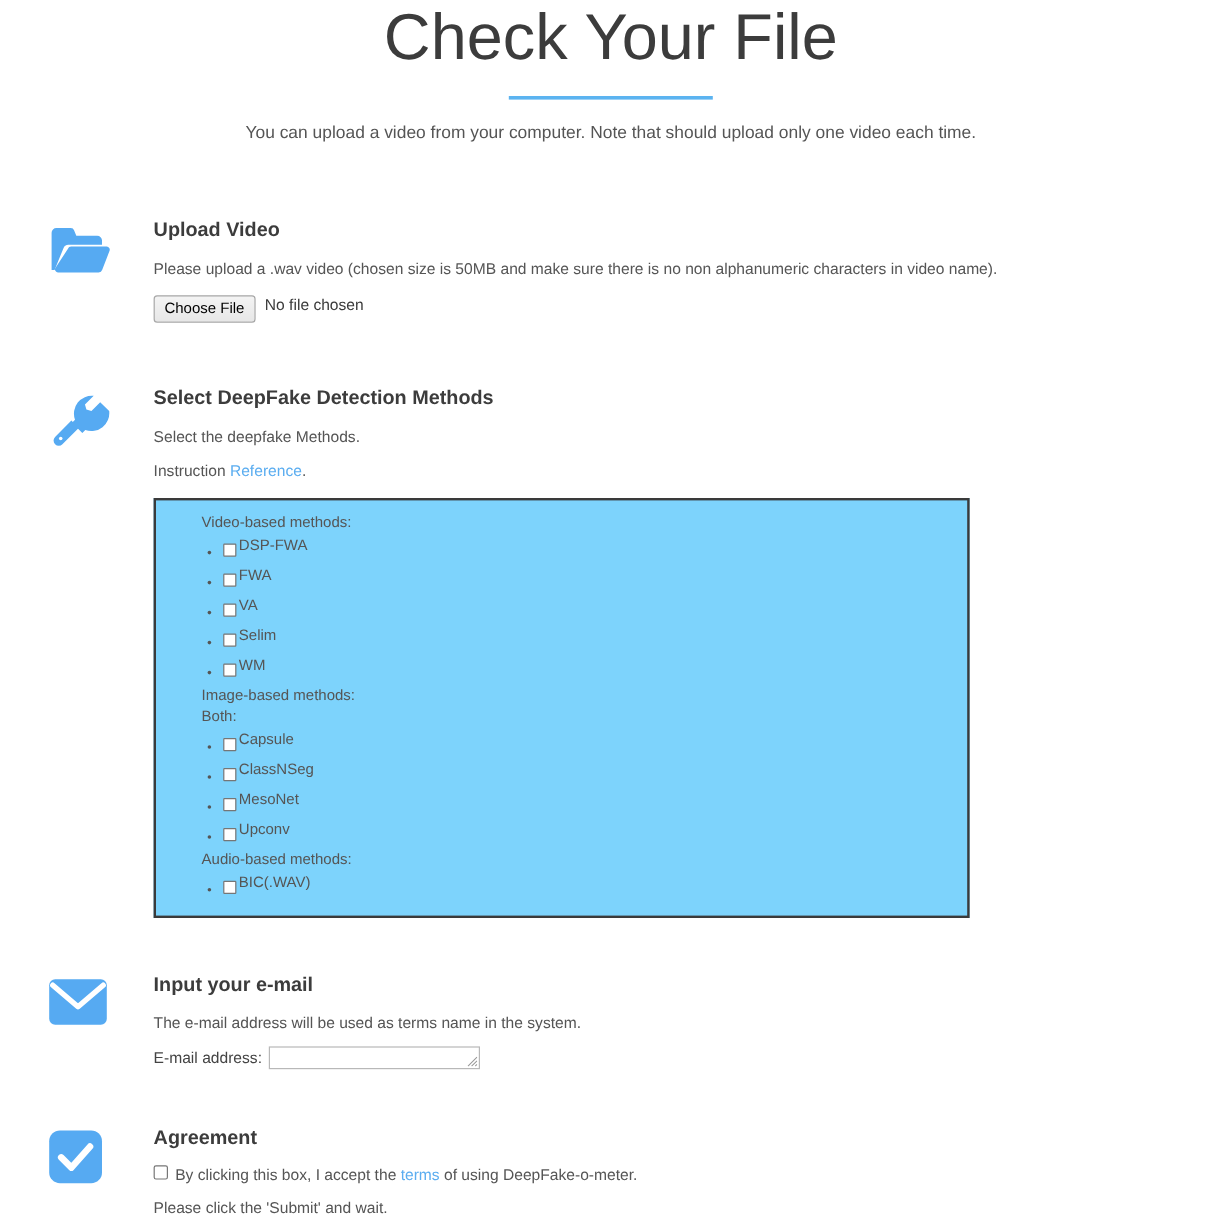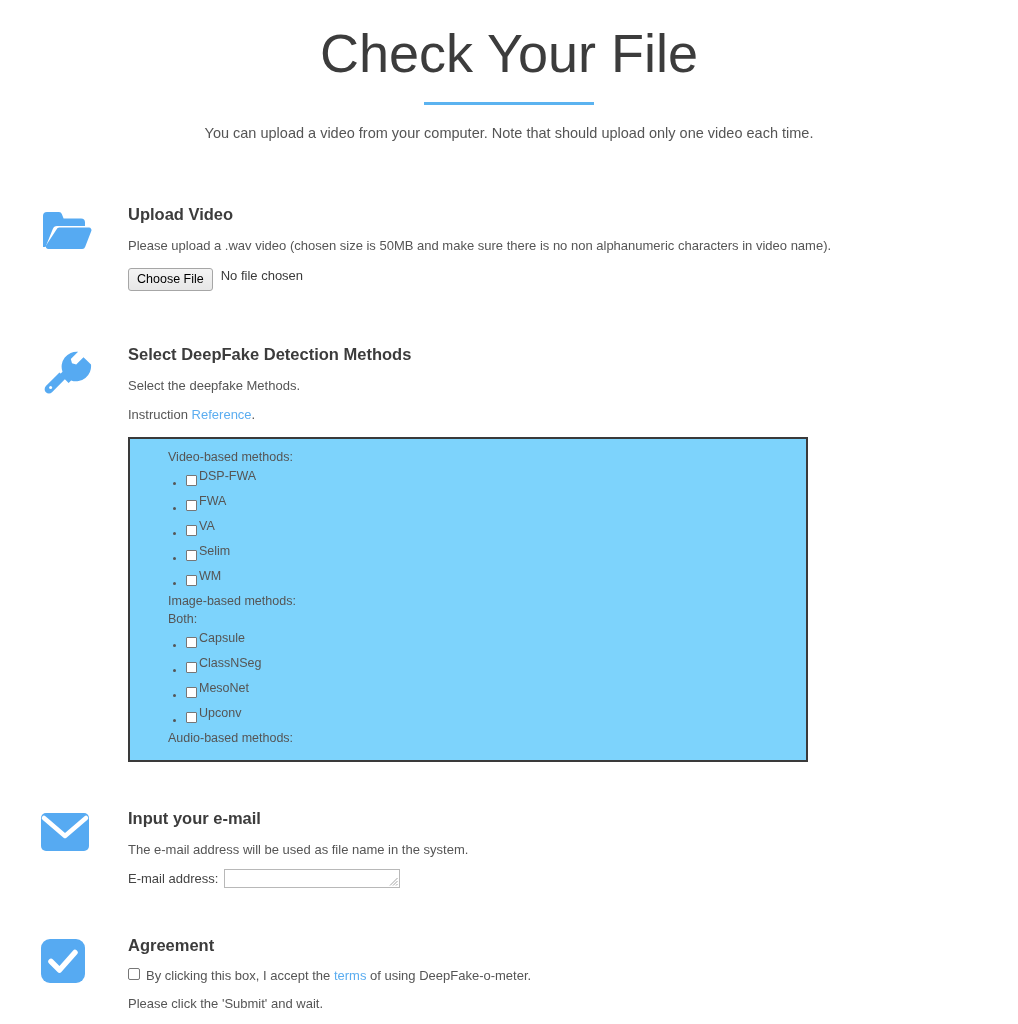--- a/index.html
+++ b/index.html
@@ -12,21 +12,21 @@
     width: 1018px;
     height: 1024px;
     font-family: "Liberation Sans", sans-serif;
     color: #444444;
     overflow: hidden;
     position: relative;
   }
 
   
   .page-header {
-    padding-top: 22px;
+    padding-top: 0;
     text-align: center;
   }
   .page-title {
     font-size: 54px;
     font-weight: 400;
     color: #3c3c3c;
     line-height: 1.15;
     margin: 0;
     letter-spacing: 0px;
   }
@@ -298,34 +298,40 @@
             <li><label class="method-item-label">
                 <span class="method-checkbox"></span>
                 <span class="method-text">MesoNet</span>
               </label></li>
             <li><label class="method-item-label">
                 <span class="method-checkbox"></span>
                 <span class="method-text">Upconv</span>
               </label></li>
           </ul>
           <div class="methods-group-label">Audio-based methods:</div>
+          <ul class="methods-list">
+            <li><label class="method-item-label">
+                <span class="method-checkbox"></span>
+                <span class="method-text">BIC(.WAV)</span>
+              </label></li>
+          </ul>
         </div>
     </div>
   </div>
 
   <div class="section" id="section-email">
     <div class="section-icon">
       <svg width="50" height="42" viewBox="0 0 50 42" aria-hidden="true">
         <rect x="1" y="2" width="48" height="38" rx="5" fill="#56aaf2"></rect>
         <path d="M4 7 L25 25 L46 7" fill="none" stroke="#ffffff" stroke-width="4.5" stroke-linecap="round" stroke-linejoin="round"></path>
       </svg>
     </div>
     <div class="section-body">
       <h2 class="section-title">Input your e-mail</h2>
-      <p class="section-desc">The e-mail address will be used as file name in the system.</p>
+      <p class="section-desc">The e-mail address will be used as terms name in the system.</p>
       <div class="email-row">
         <span class="email-label">E-mail address:</span>
         <span class="email-input-wrap">
           <textarea class="email-input" rows="1" placeholder="" style=""></textarea>
           <svg class="resize-grip" viewBox="0 0 9 9">
             <path d="M8.5 1 L1 8.5 M8.5 4 L4 8.5 M8.5 7 L7 8.5" stroke="#9a9a9a" stroke-width="0.9" fill="none"></path>
           </svg>
         </span>
       </div>
     </div>

